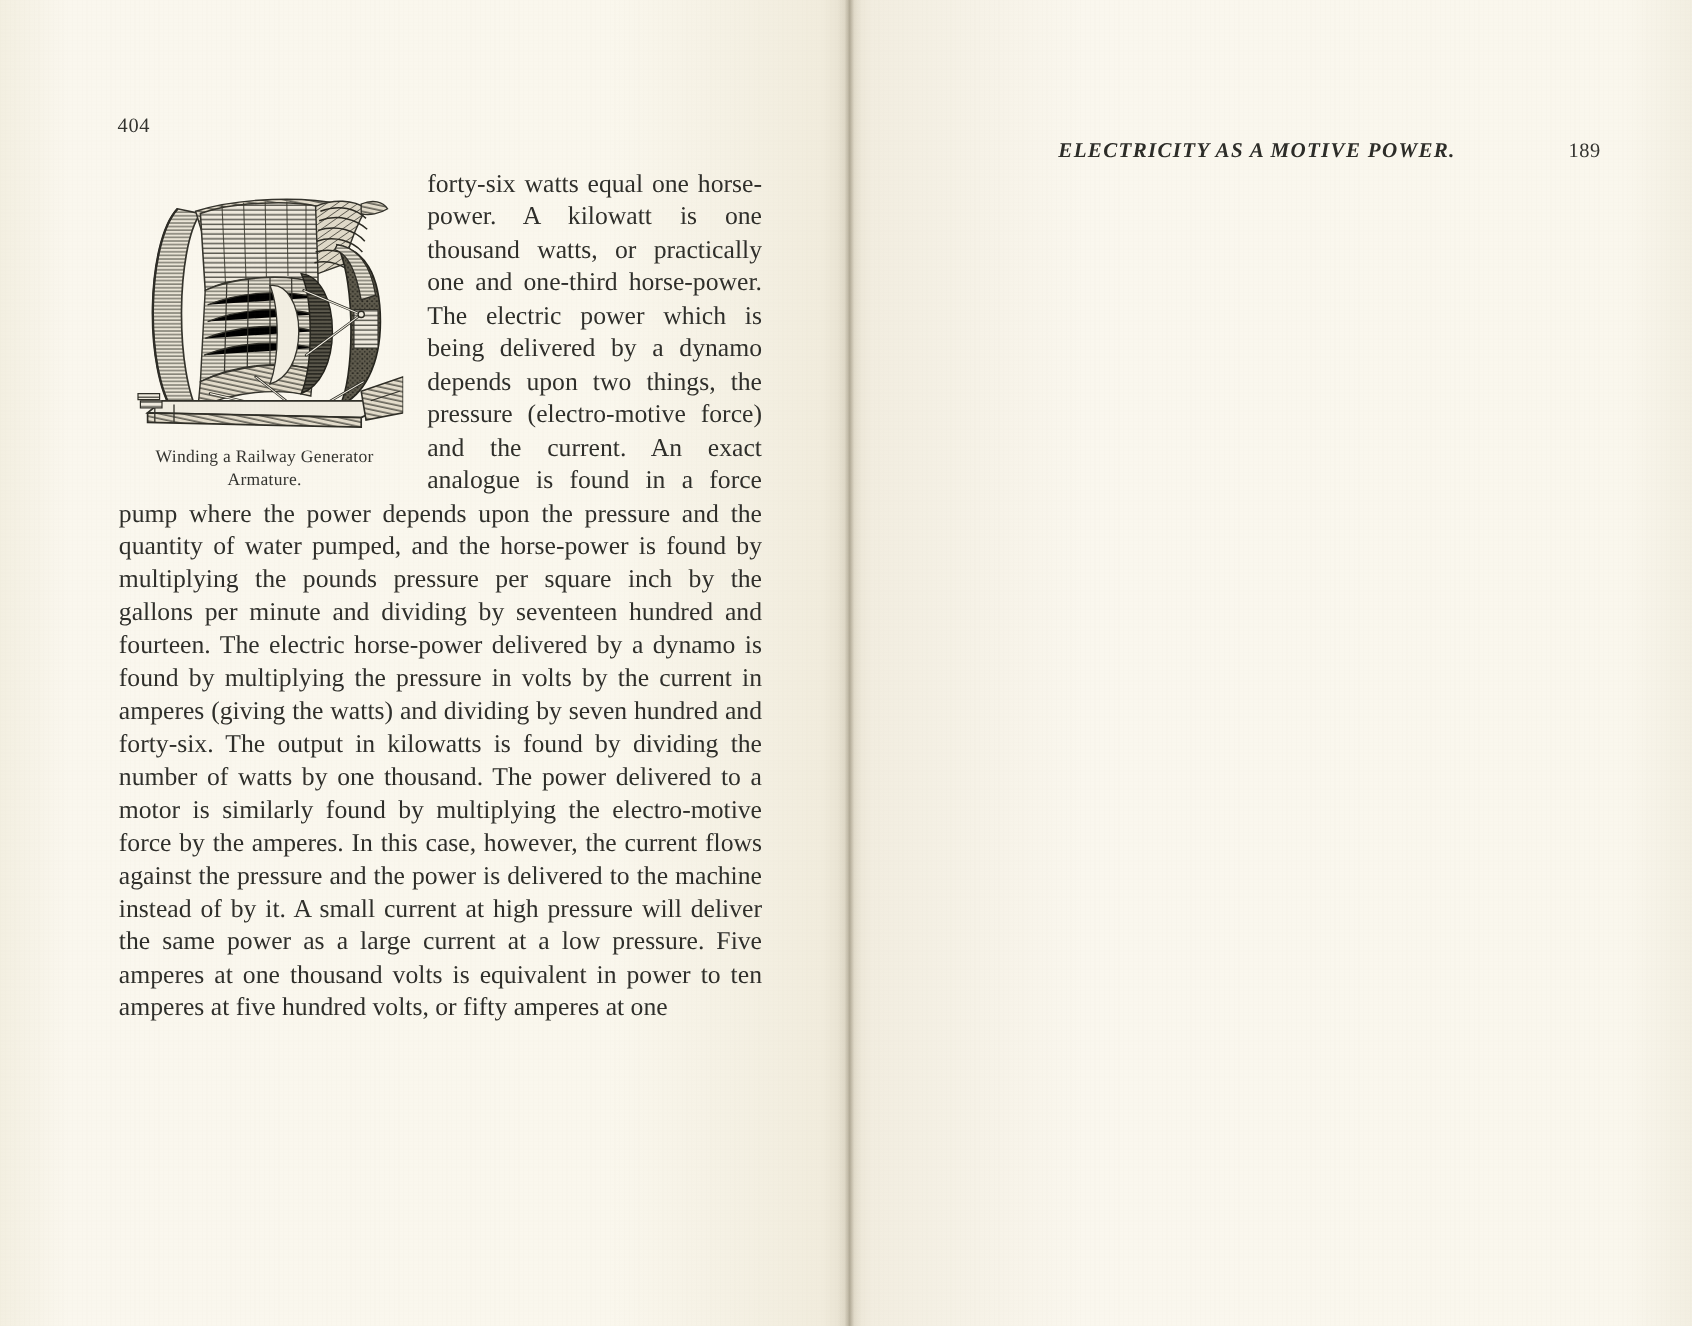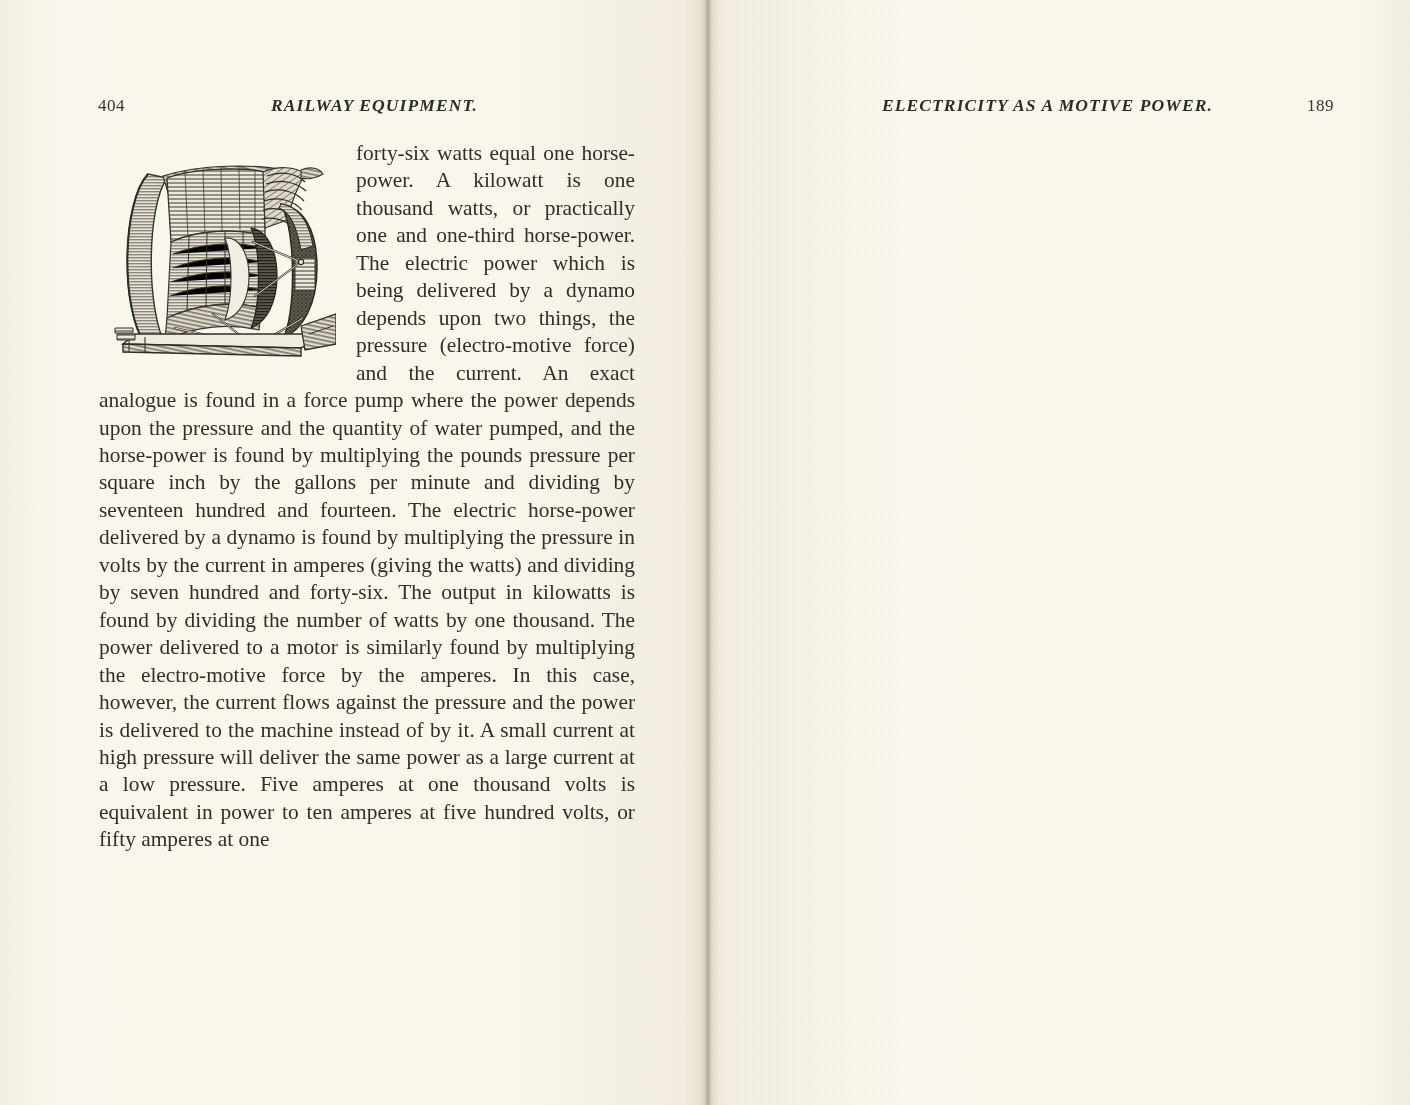--- a/index.html
+++ b/index.html
@@ -88,21 +88,21 @@
   .rh-title {
     flex: 1;
     text-align: center;
     font-style: italic;
     font-weight: bold;
     font-size: 17.5px;
     letter-spacing: 1.1px;
     color: #2c2c28;
   }
   .rh-left .rh-title  { padding-right: 26px; }
-  .rh-right .rh-title { padding-left: 8px; }
+  .rh-right .rh-title { padding-left: 8px; margin-top: 20px; }
 
   .textblock {
     position: absolute;
     font-size: 21.4px;
     line-height: 27.45px;
     text-align: justify;
     text-justify: inter-word;
     color: #2e2e2a;
     -webkit-font-smoothing: antialiased;
   }
@@ -141,21 +141,20 @@
 
   <div class="paper-base"></div>
   <div class="paper-left"></div>
   <div class="paper-right"></div>
   <div class="gutter"></div>
 
   <div class="page-col page-left">
 
     <div class="running-head rh-left">
       <span class="folio">404</span>
-      <span class="rh-title">RAILWAY EQUIPMENT.</span>
     </div>
 
     <div class="textblock tb-left">
 
       <div class="cut">
         <div class="cut-figure">
           <svg width="231" height="205" viewBox="0 0 231 205" xmlns="http://www.w3.org/2000/svg">
             <defs>
               <pattern id="hatchH" width="4" height="4" patternUnits="userSpaceOnUse">
                 <rect width="4" height="4" fill="#efeade"></rect>
@@ -263,20 +262,24 @@
                 <path d="M40 179 L 40 194"></path>
             </g>
 
             <path d="M12 176 L 30 176 L 30 182 L 12 182 Z" fill="url(#hatchH)" stroke="#2e2d26" stroke-width="1"></path>
             <path d="M10 170 L 28 170 L 28 175 L 10 175 Z" fill="url(#hatchH)" stroke="#2e2d26" stroke-width="1"></path>
 
             <path d="M196 168 L 231 156 L 231 186 L 200 192 Z" fill="url(#hatchMid)" stroke="#2e2d26" stroke-width="1.3"></path>
             <path d="M204 176 L 228 168" stroke="#33322b" stroke-width="1"></path>
           </svg>
         </div>
+        <div class="cut-caption">
+          <span>Winding a Railway Generator</span><br>
+          <span>Armature.</span>
+        </div>
       </div>
 
       <p>forty-six watts equal one horse-power. A kilowatt is one thousand watts, or practically one and one-third horse-power. The electric power which is being delivered by a dynamo depends upon two things, the pressure (electro-motive force) and the current. An exact analogue is found in a force pump where the power depends upon the pressure and the quantity of water pumped, and the horse-power is found by multiplying the pounds pressure per square inch by the gallons per minute and dividing by seventeen hundred and fourteen. The electric horse-power delivered by a dynamo is found by multiplying the pressure in volts by the current in amperes (giving the watts) and dividing by seven hundred and forty-six. The output in kilowatts is found by dividing the number of watts by one thousand. The power delivered to a motor is similarly found by multiplying the electro-motive force by the amperes. In this case, however, the current flows against the pressure and the power is delivered to the machine instead of by it. A small current at high pressure will deliver the same power as a large current at a low pressure. Five amperes at one thousand volts is equivalent in power to ten amperes at five hundred volts, or fifty amperes at one</p>
     </div>
   </div>
 
   <div class="page-col page-right">
 
     <div class="running-head rh-right">
       <span class="rh-title">ELECTRICITY AS A MOTIVE POWER.</span>

